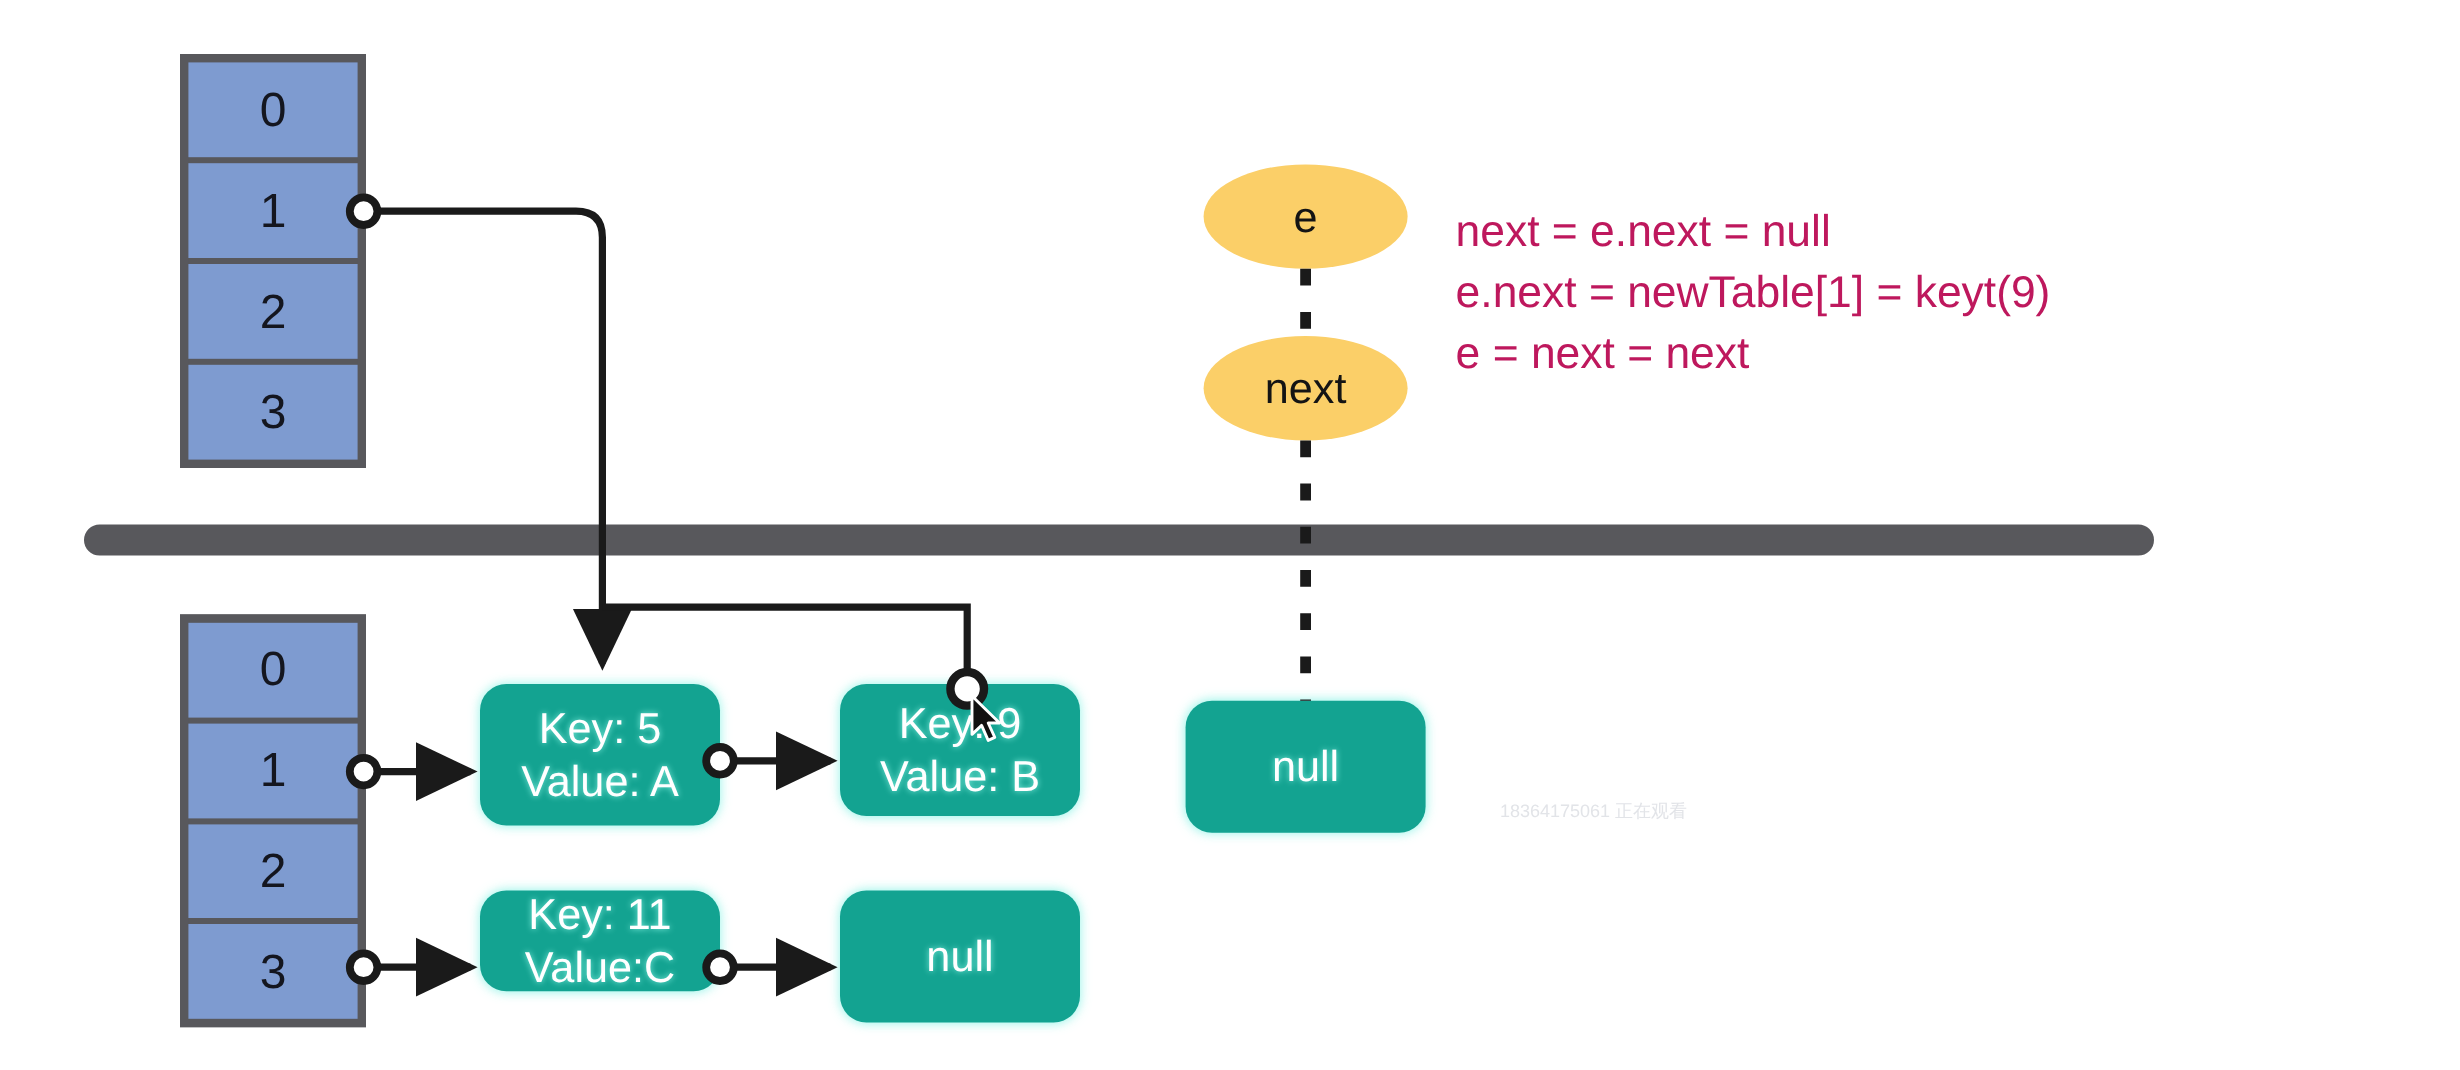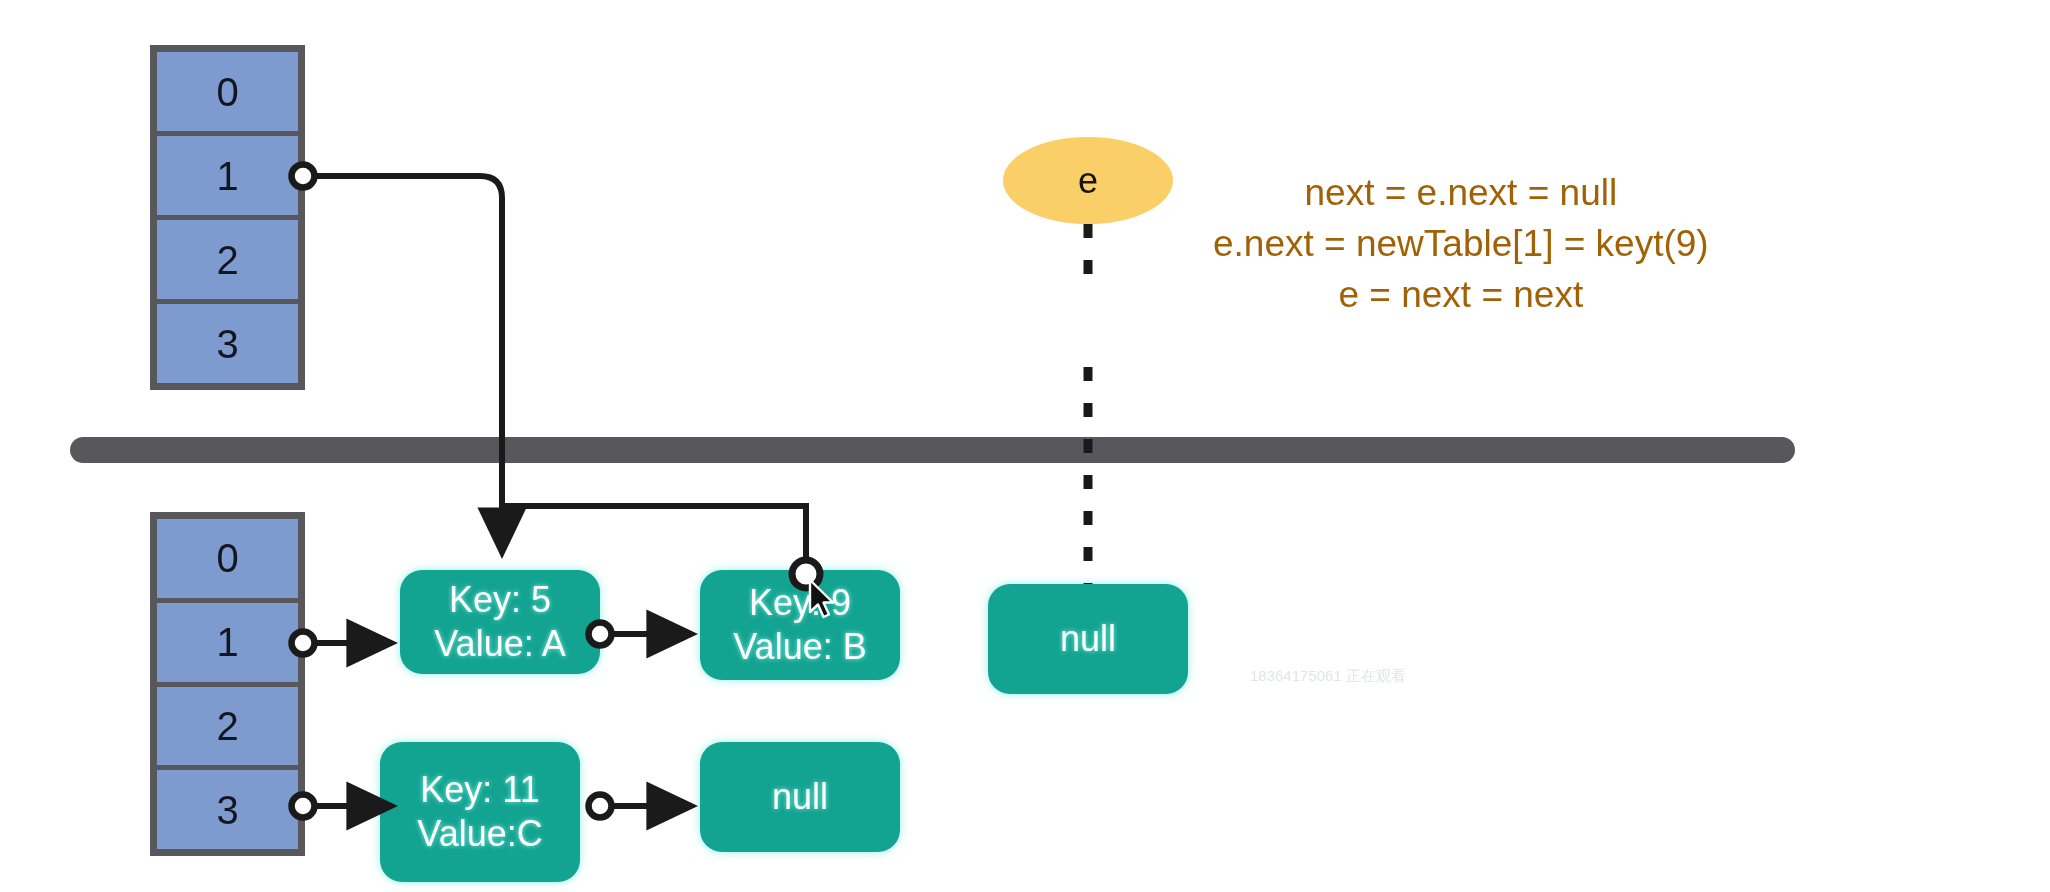--- a/index.html
+++ b/index.html
@@ -73,26 +73,25 @@
   
   .divider {
     position: absolute;
     background: #58585c;
     border-radius: 20px;
   }
 
   
   .code-block {
     position: absolute;
-    color: #a16207;
+    color: #be185d;
     font-size: 37px;
     line-height: 51px;
     white-space: nowrap;
     user-select: none;
-    text-align: center;
   }
 
   
   .watermark {
     position: absolute;
     color: #e2e4e8;
     font-size: 15px;
     white-space: nowrap;
     user-select: none;
   }
@@ -124,47 +123,50 @@
 
   <div class="bucket-table" style="left:150px; top:512px; width:155px; height:344px;">
     <div class="bucket-cell">0</div>
     <div class="bucket-cell">1</div>
     <div class="bucket-cell">2</div>
     <div class="bucket-cell">3</div>
   </div>
 
   <div class="divider" style="left:70px; top:437px; width:1725px; height:26px;"></div>
 
-  <div class="node" style="left:400px; top:570px; width:200px; height:104px;">
+  <div class="node" style="left:400px; top:570px; width:200px; height:118px;">
     <span>Key: 5</span>
     <span>Value: A</span>
   </div>
 
   <div class="node" style="left:700px; top:570px; width:200px; height:110px;">
     <span>Key: 9</span>
     <span>Value: B</span>
   </div>
 
-  <div class="node" style="left:380px; top:742px; width:200px; height:140px;text-align:right;">
+  <div class="node" style="left:400px; top:742px; width:200px; height:84px;text-align:right;">
     <span>Key: 11</span>
     <span>Value:C</span>
   </div>
 
   <div class="node" style="left:700px; top:742px; width:200px; height:110px;">
     <span>null</span>
   </div>
 
   <div class="node" style="left:988px; top:584px; width:200px; height:110px;">
     <span>null</span>
   </div>
 
   <div class="ellipse" style="left:1003px; top:137px; width:170px; height:87px;">
     <span>e</span>
   </div>
 
+  <div class="ellipse" style="left:1003px; top:280px; width:170px; height:87px;">
+    <span>next</span>
+  </div>
 
   <svg class="edges" viewBox="0 0 2050 892">
     <defs>
       <marker id="arrowhead" markerWidth="9" markerHeight="9" refX="7.6" refY="4.5" orient="auto" markerUnits="strokeWidth">
         <path d="M0,0.4 L8.6,4.5 L0,8.6 z" fill="#1a1a1a"></path>
       </marker>
     </defs>
 
     <g>
       <path d="M 308,176 L 480,176 Q 502,176 502,198 L 502,553" fill="none" stroke="#1a1a1a" stroke-width="6" marker-end="url(#arrowhead)"></path>

